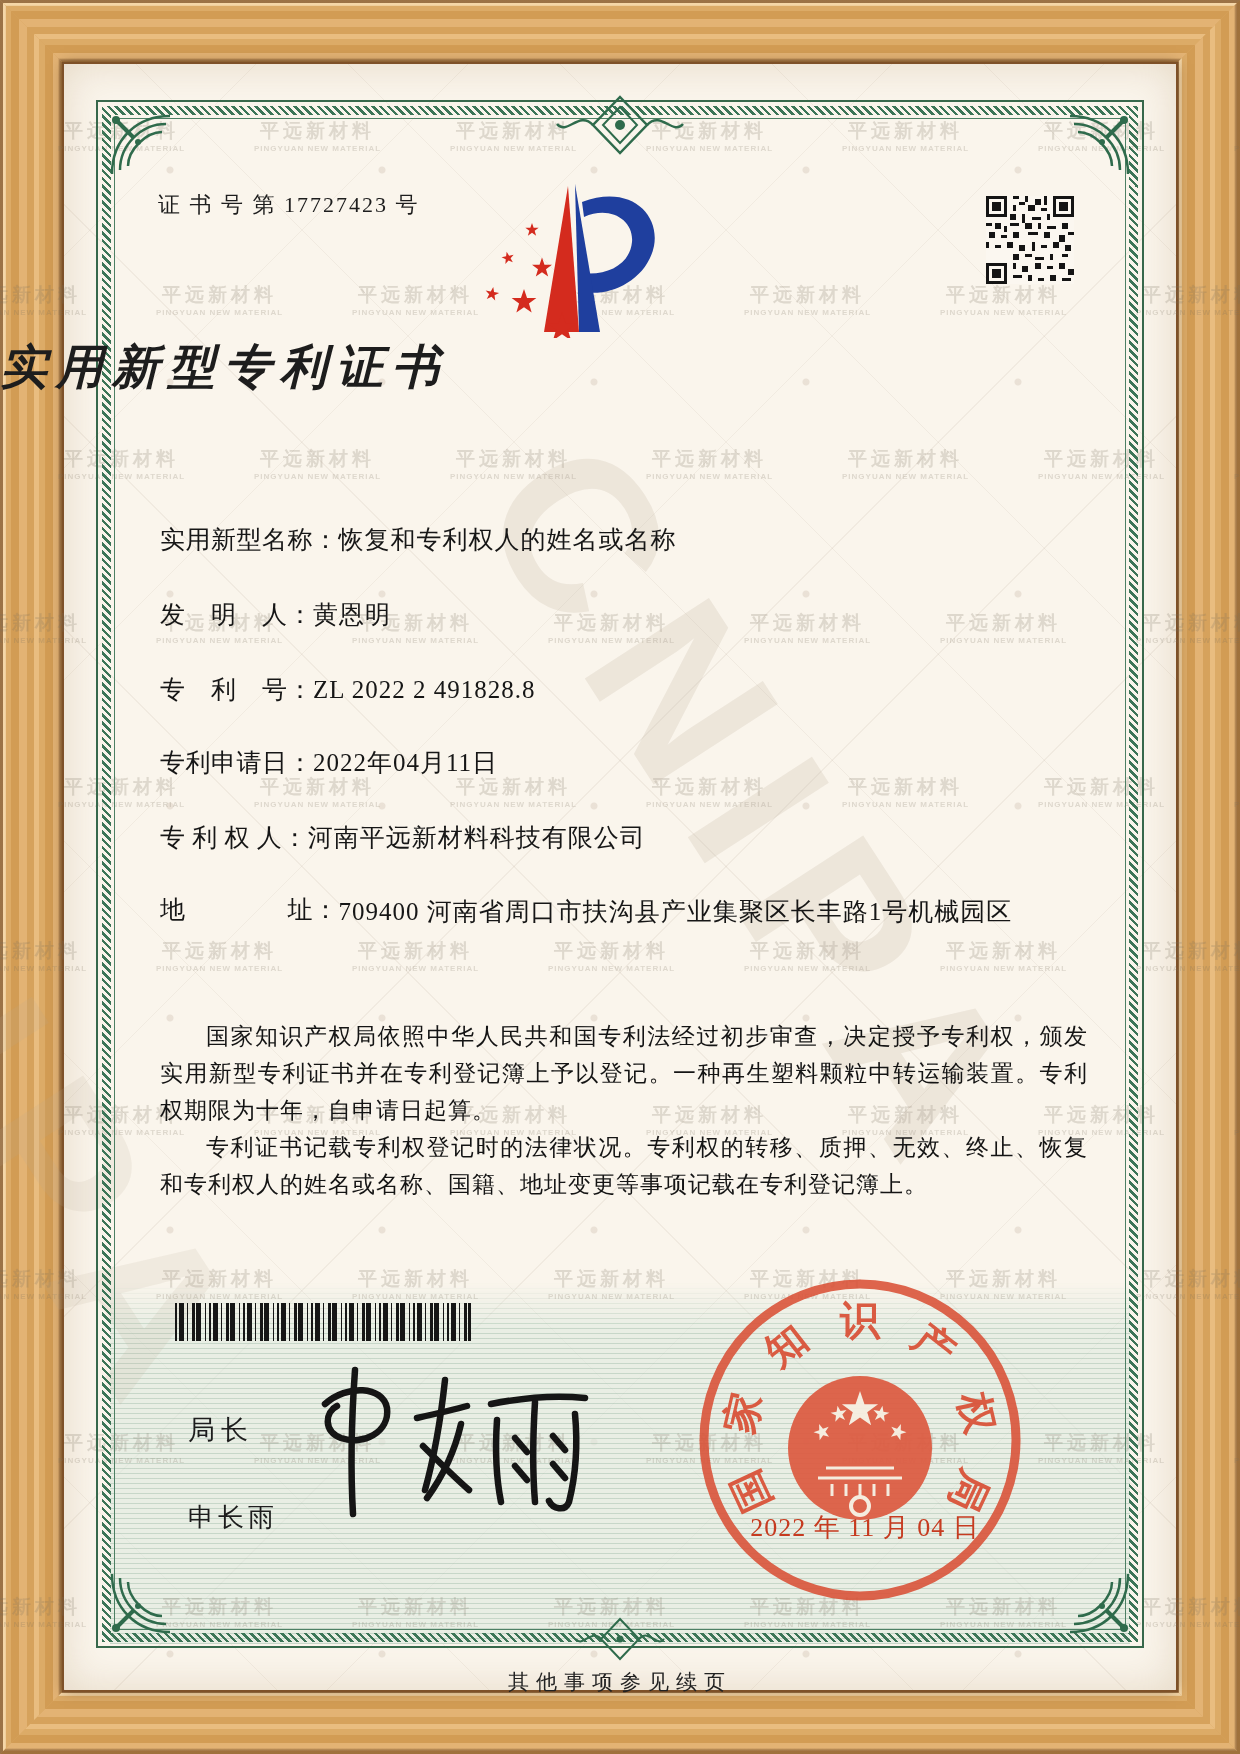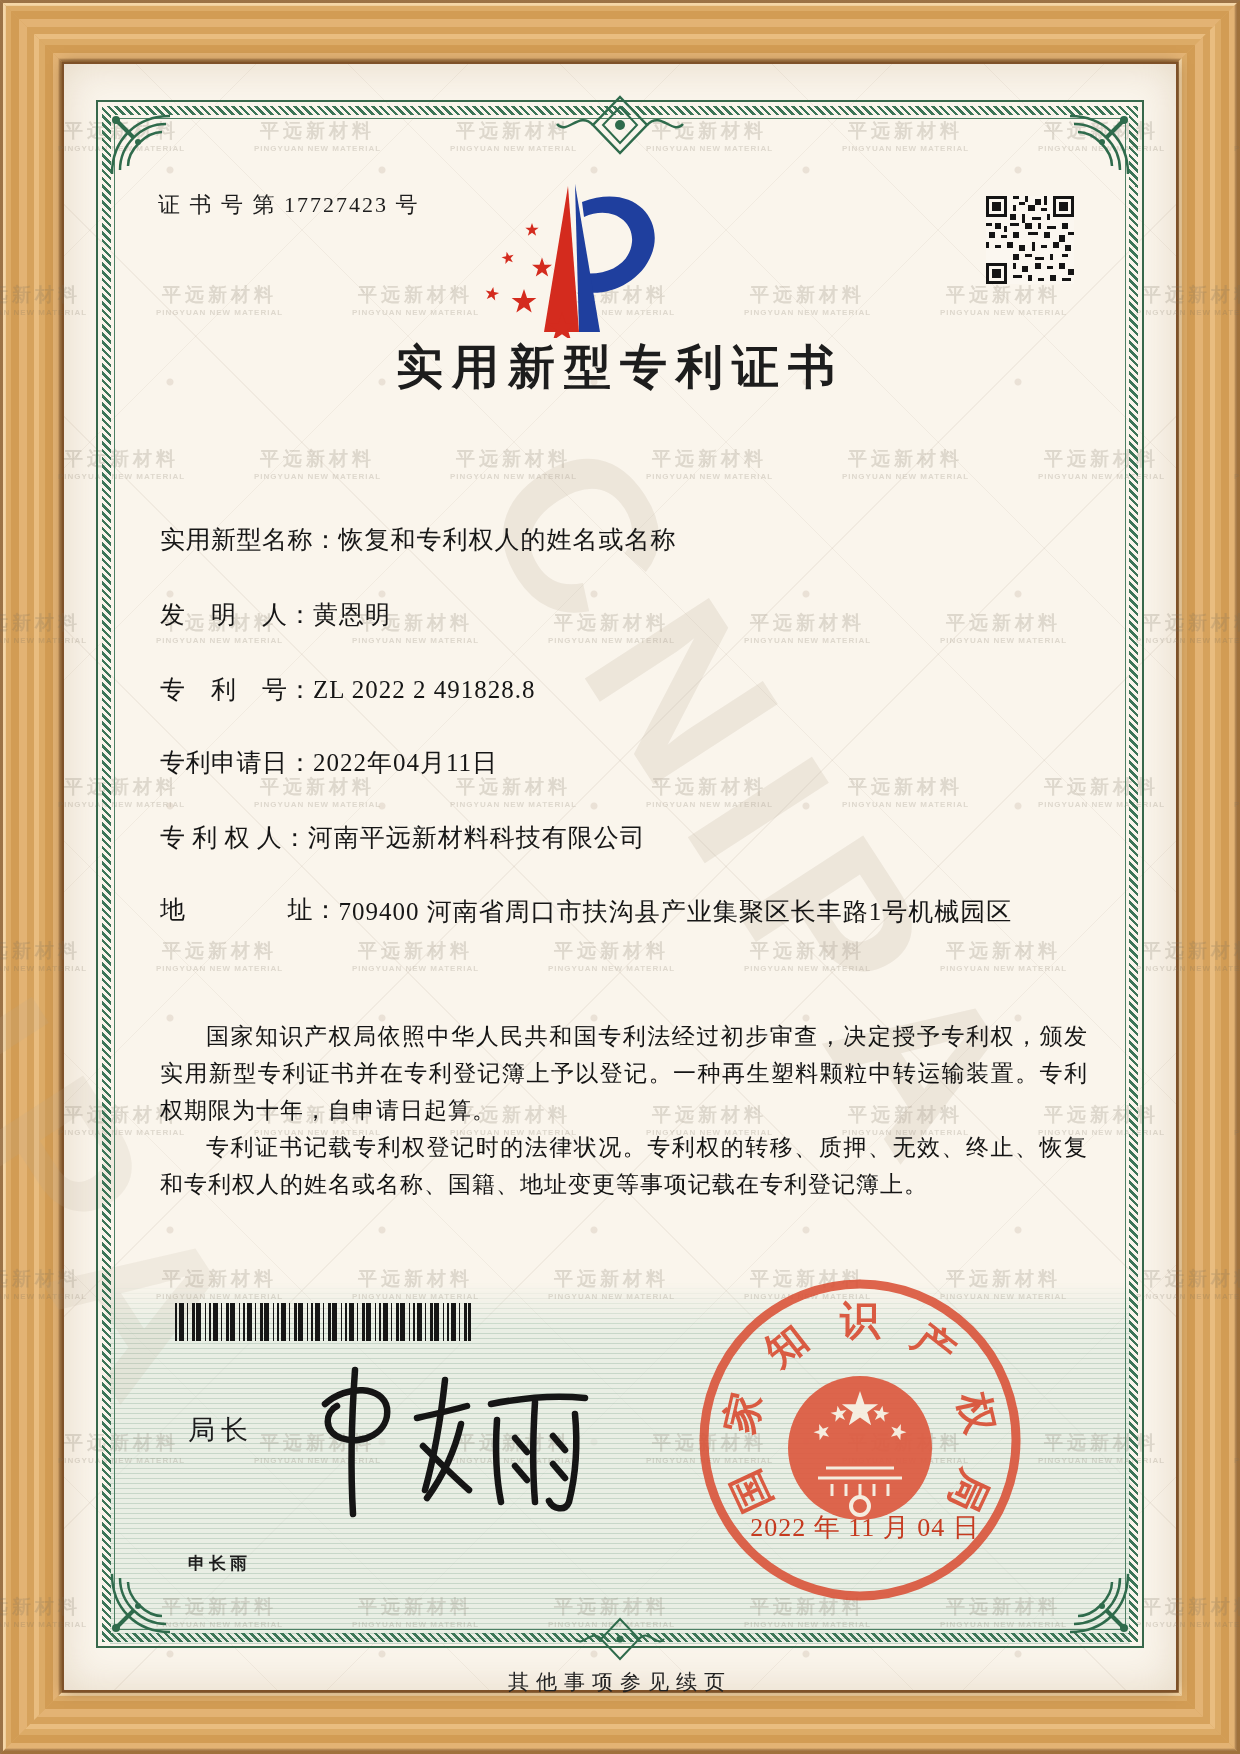--- a/index.html
+++ b/index.html
@@ -45,38 +45,38 @@
   #green-zone{position:absolute;left:110px;top:1282px;width:1020px;height:362px;z-index:2;
     background:rgba(222,233,223,.6);
     background-image:repeating-linear-gradient(0deg,rgba(120,162,136,.30) 0 1px,rgba(0,0,0,0) 1px 5px);
     -webkit-mask:linear-gradient(180deg,rgba(0,0,0,0) 0,#000 46px);
             mask:linear-gradient(180deg,rgba(0,0,0,0) 0,#000 46px);}
   
   .ct{position:absolute;z-index:5;color:#1d1d1d;}
   #cert-no{left:158px;top:190px;font-size:22px;letter-spacing:2px;}
   #logo{left:478px;top:180px;}
   #qr{left:986px;top:196px;}
-  #title{left:0;right:0;top:336px;text-align:center;font-size:47px;font-weight:bold;letter-spacing:9px;}
+  #title{left:0;right:0;top:336px;text-align:left;font-size:47px;font-weight:bold;letter-spacing:9px;font-style:italic;}
   .frow{position:absolute;left:160px;z-index:5;font-size:25px;color:#161616;white-space:nowrap;}
   .flabel{letter-spacing:.5px;}
   .fvalue{letter-spacing:1px;}
   .addr{display:inline-block;white-space:normal;width:690px;vertical-align:top;line-height:38px;}
   #body-text{position:absolute;left:160px;top:1018px;width:928px;z-index:5;
     font-size:23px;line-height:37px;letter-spacing:1px;color:#141414;text-align:justify;}
   #body-text p{margin:0;text-indent:2em;}
   #barcode{position:absolute;left:175px;top:1303px;width:296px;height:38px;z-index:5;
     background:repeating-linear-gradient(90deg,
       #161616 0 2px,rgba(0,0,0,0) 2px 4px,
       #161616 4px 9px,rgba(0,0,0,0) 9px 12px,
       #161616 12px 13px,rgba(0,0,0,0) 13px 17px,
       #161616 17px 20px,rgba(0,0,0,0) 20px 21px,
       #161616 21px 26px,rgba(0,0,0,0) 26px 30px,
       #161616 30px 31px,rgba(0,0,0,0) 31px 34px);}
   #issuer-title{left:188px;top:1412px;font-size:27px;letter-spacing:6px;}
-  #issuer-name{left:188px;top:1552px;font-size:17px;letter-spacing:4px;font-weight:bold;}
+  #issuer-name{left:188px;top:1500px;font-size:26px;letter-spacing:4px;}
   #signature{left:295px;top:1362px;}
   
   #seal{position:absolute;left:690px;top:1268px;width:340px;height:340px;z-index:6;opacity:.92;}
   .seal-ch{position:absolute;font-size:40px;font-weight:bold;color:#d94f35;
     font-family:"Liberation Serif",serif;}
   #seal-date{position:absolute;left:715px;top:1510px;width:300px;text-align:center;z-index:7;
     font-size:26px;color:#c63b20;letter-spacing:1px;}
   #page-info{left:0;right:0;top:1600px;text-align:center;font-size:20px;letter-spacing:5px;}
   #continuation{left:0;right:0;top:1668px;text-align:center;font-size:21px;letter-spacing:7px;color:#222;}
 </style>

